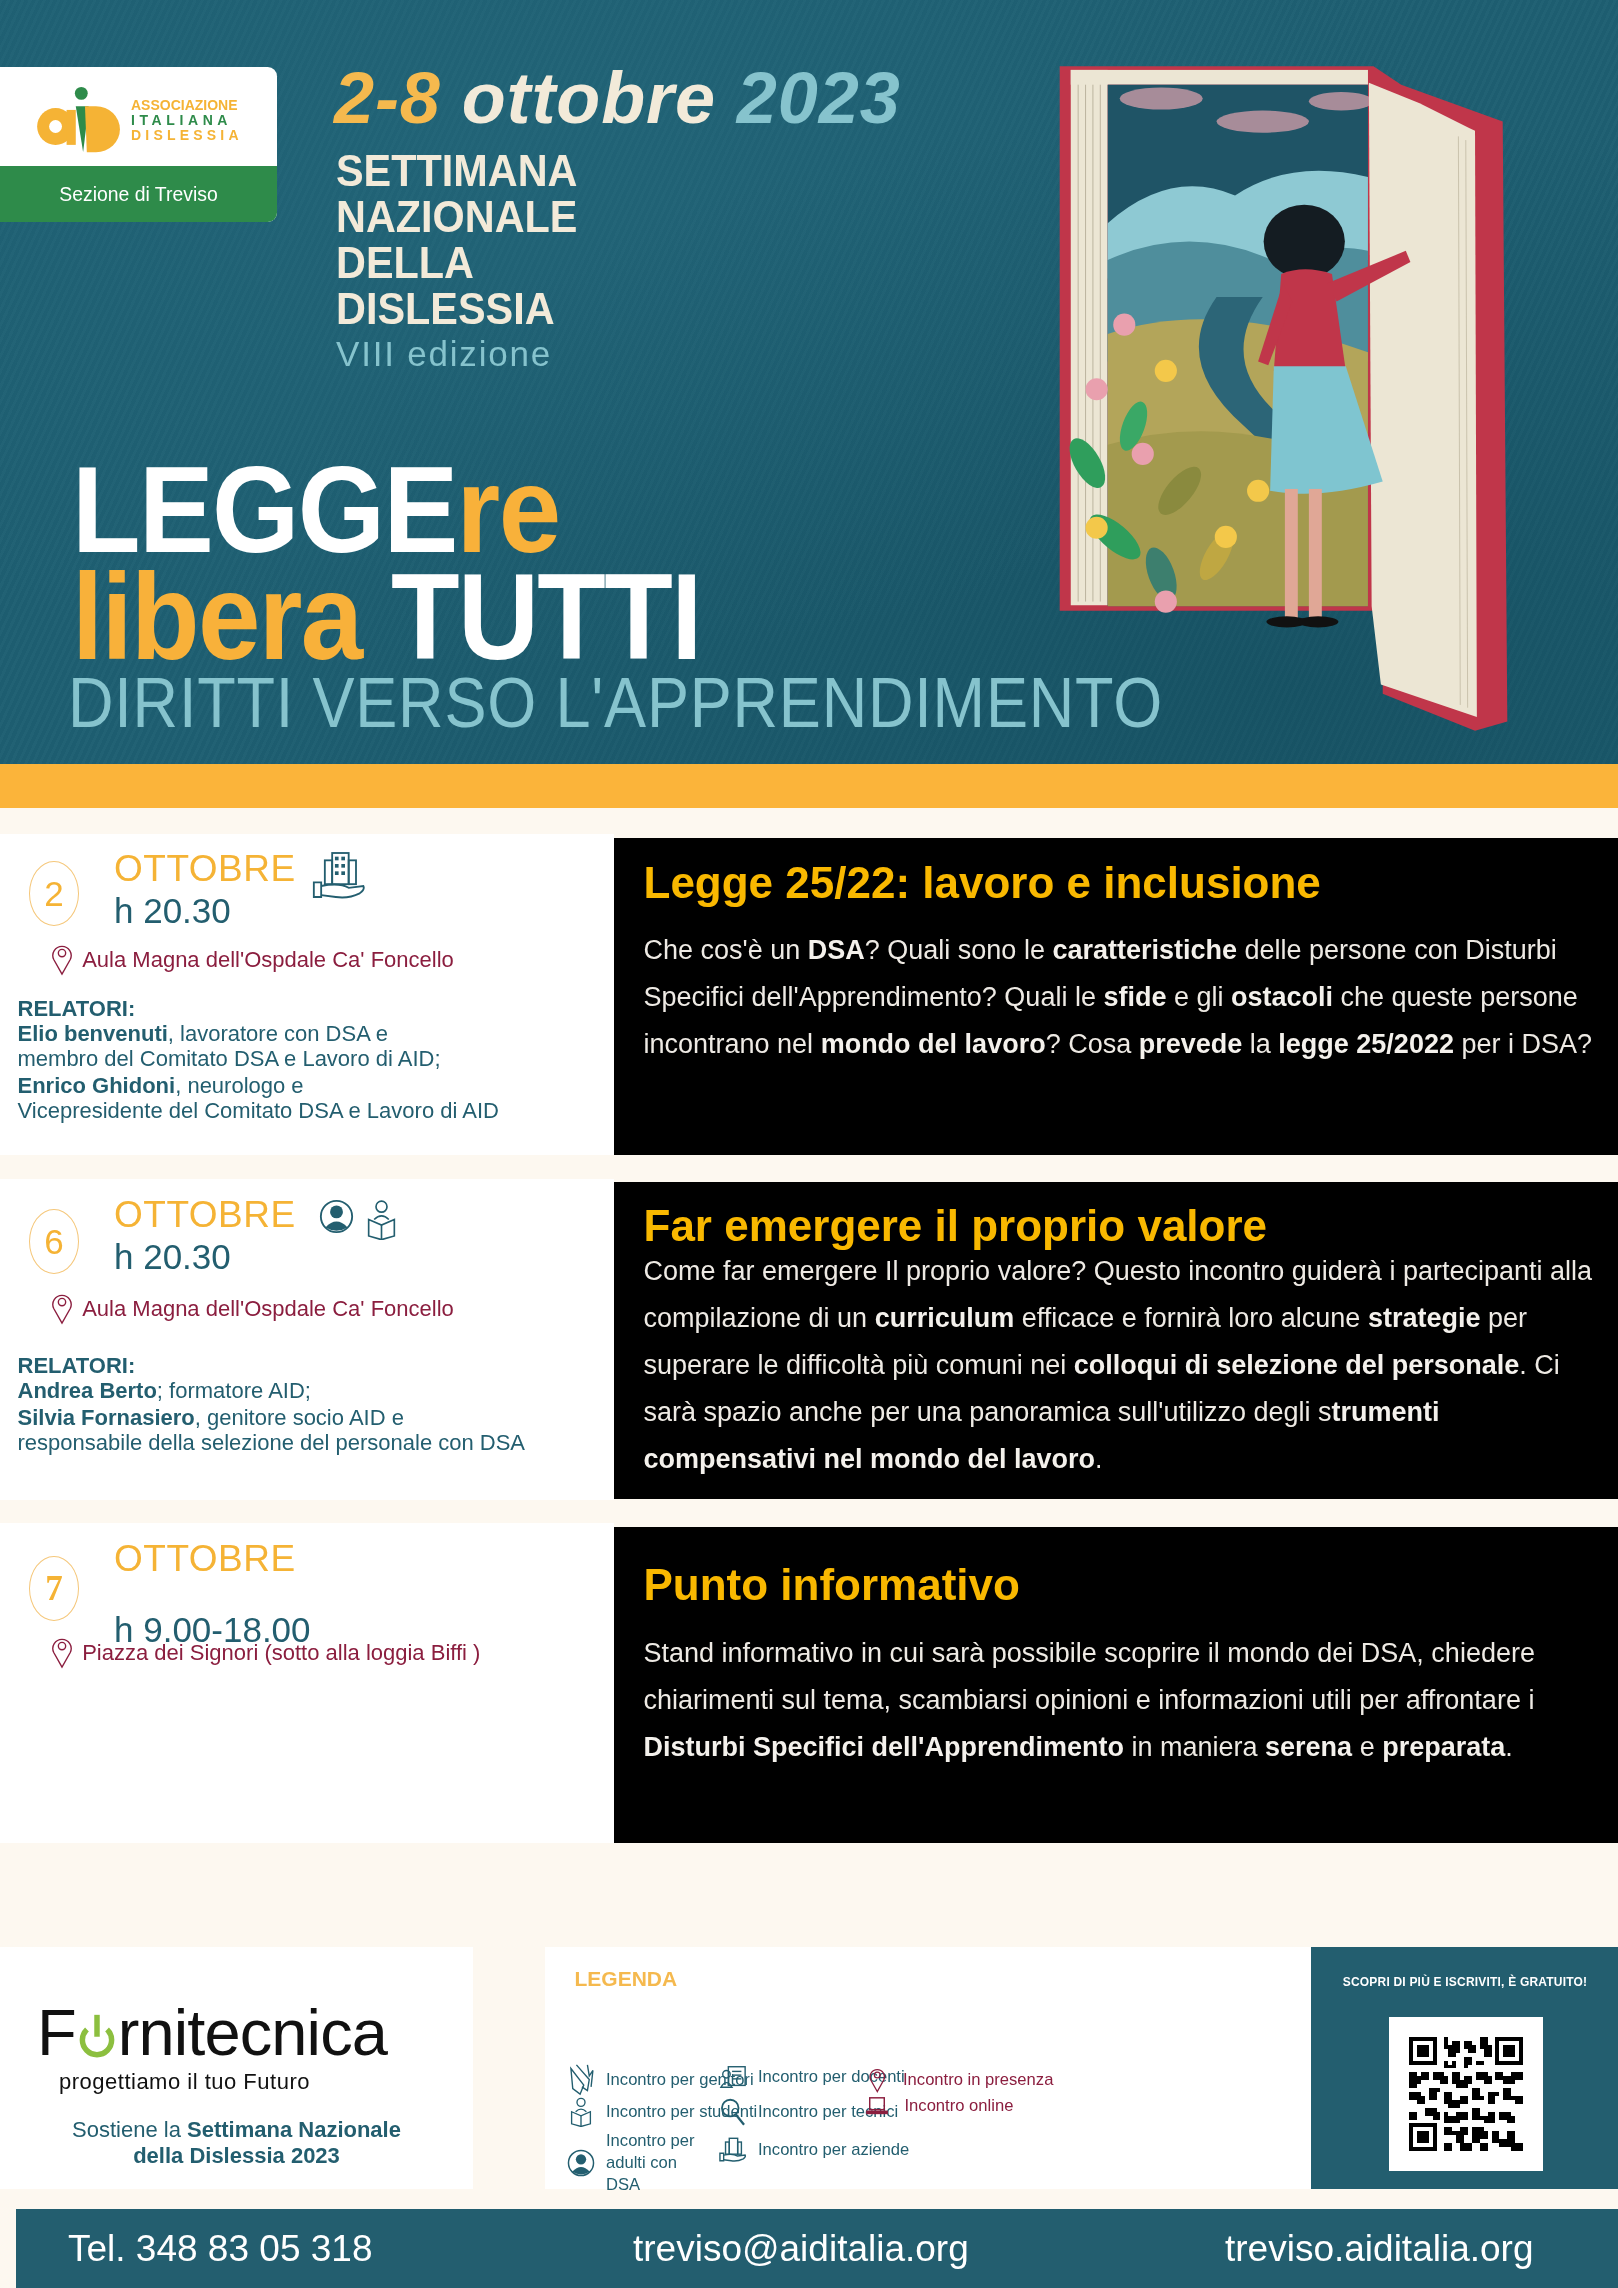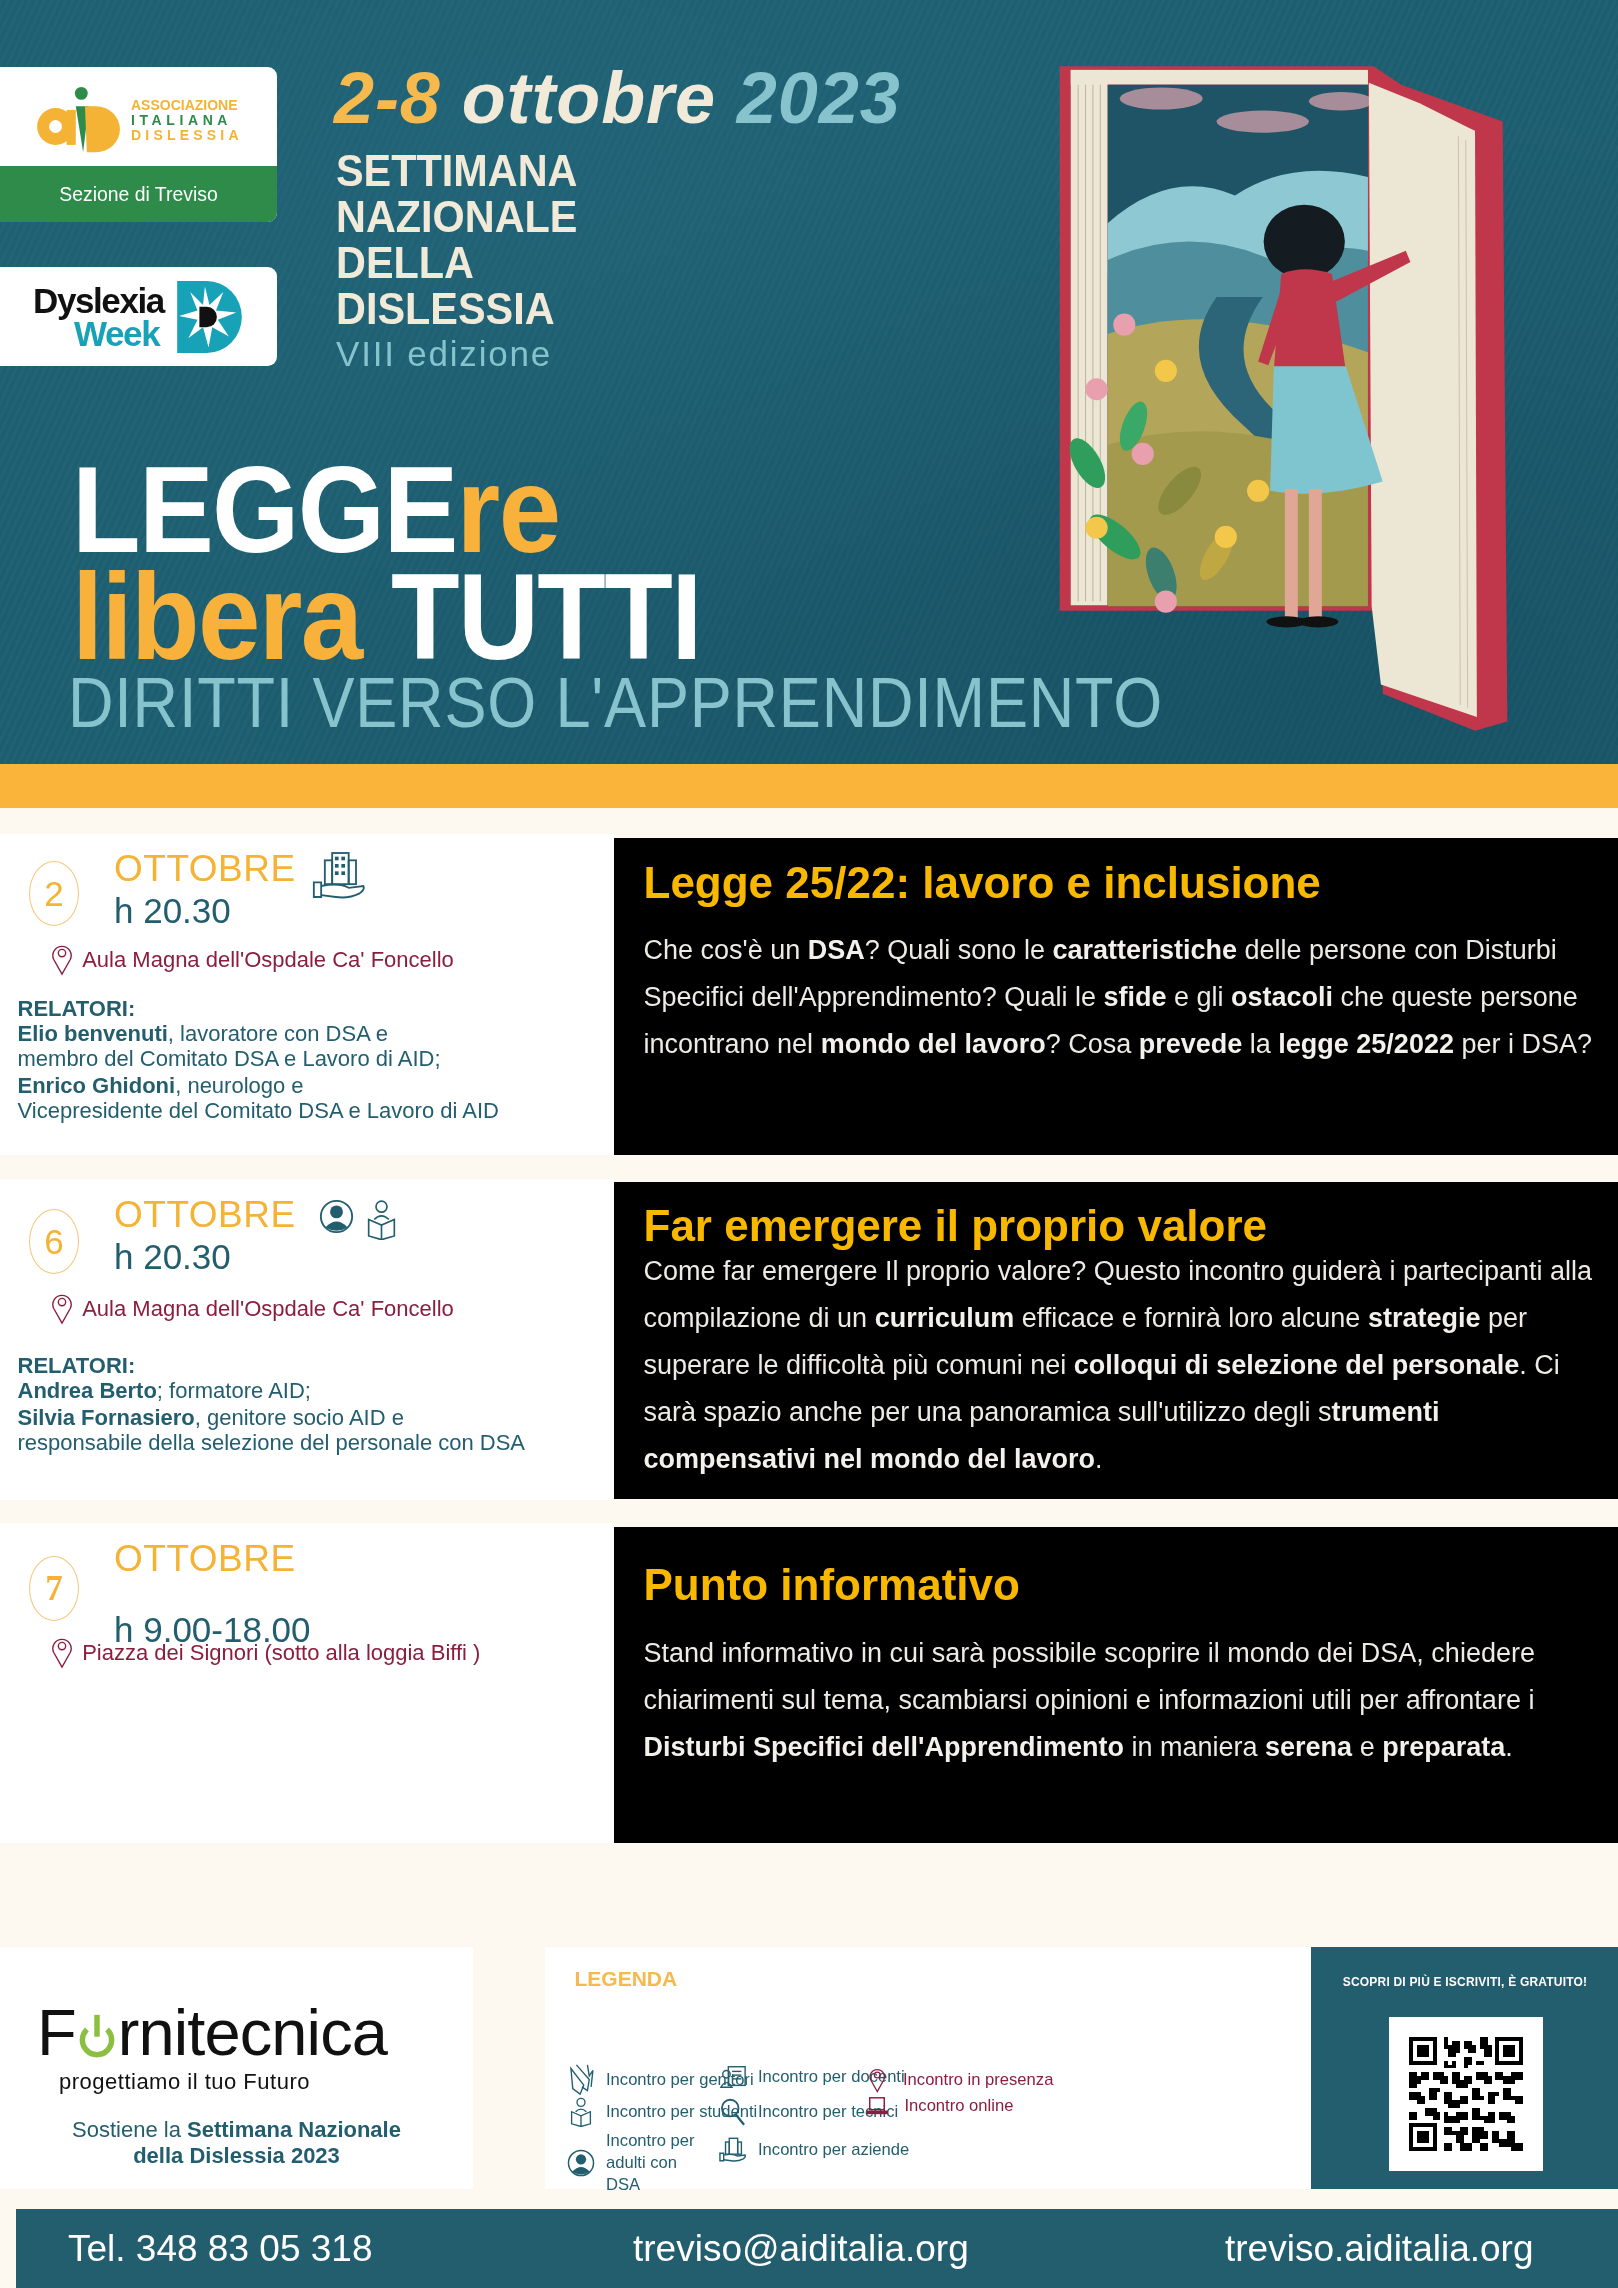--- a/index.html
+++ b/index.html
@@ -141,31 +141,20 @@
       </svg>
       <div class="aid-text">
         <div class="l1">ASSOCIAZIONE</div>
         <div class="l2">ITALIANA</div>
         <div class="l3">DISLESSIA</div>
       </div>
     </div>
     <div class="aid-bottom">Sezione di Treviso</div>
   </div>
 
-  <div class="logo-card dw-card">
-    <div class="dw-text">
-      <span class="d">Dyslexia</span>
-      <span class="w">Week</span>
-    </div>
-    <svg class="dw-mark" viewBox="0 0 70 78">
-      <path d="M0 0 H32 A38 39 0 0 1 32 78 H0 Z" fill="#17a2b8"></path>
-      <polygon fill="#fff" points="30,6 35,26 50,12 42,32 64,34 44,42 56,60 38,50 34,72 28,50 12,62 22,42 2,38 22,32 14,12 28,26"></polygon>
-      <path d="M24 28 H32 A11 11 0 0 1 32 50 H24 Z" fill="#111"></path>
-    </svg>
-  </div>
 
   <div class="date-line">
     <span class="range">2-8</span>
     <span class="month">ottobre</span>
     <span class="year">2023</span>
   </div>
 
   <div class="settimana">
     <div>SETTIMANA</div>
     <div>NAZIONALE</div>

